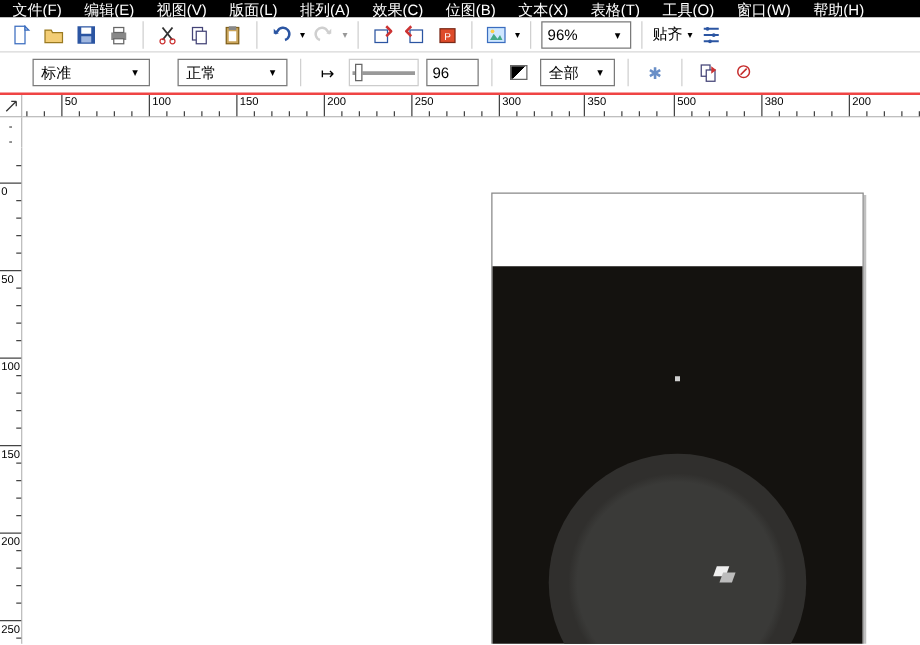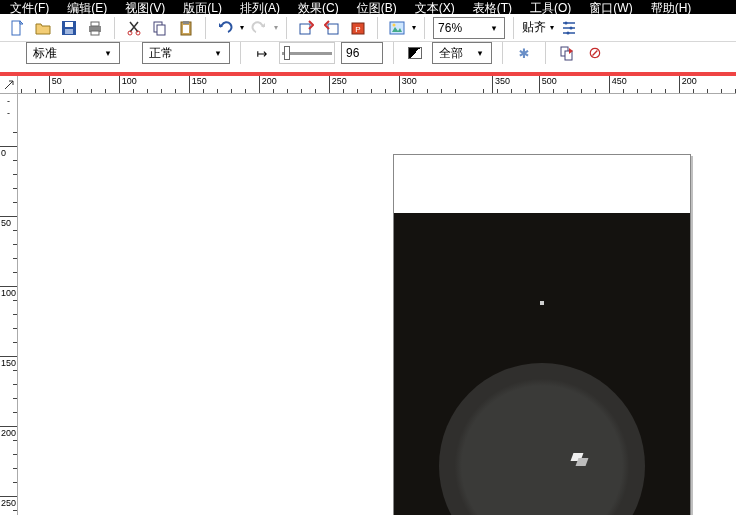--- a/index.html
+++ b/index.html
@@ -9,21 +9,21 @@
   .menubar { background: #000; color: #fff; height: 14px; display: flex; align-items: flex-start; overflow: hidden; padding-left: 10px; gap: 18px; font-size: 12px; }
   .menubar .item { position: relative; white-space: nowrap; }
   
   
   .toolbar { background: #fff; border-bottom: 1px solid #d7d7d7; display: flex; align-items: center; height: 28px; padding: 0 6px; gap: 4px; }
   .sep { width: 1px; height: 22px; background: #d0d0d0; margin: 0 4px; }
   .tbtn { width: 22px; height: 22px; display: flex; align-items: center; justify-content: center; border: 1px solid transparent; border-radius: 2px; cursor: pointer; }
   .icon { width: 16px; height: 16px; display: block; }
   
   
-  .toolbar2 { display: flex; height: 34px; padding: 0 6px; gap: 6px; border-bottom: 4px solid #ef4444; }
+  .toolbar2 { display: flex; align-items: center; height: 34px; padding: 0 6px; gap: 6px; border-bottom: 2px solid #ef4444; }
   .dropdown { height: 22px; border: 1px solid #7a7a7a; background: #fff; display: flex; align-items: center; padding: 0 4px 0 6px; font-size: 12px; gap: 4px; position: relative; min-width: 90px; }
   .dropdown .caret { margin-left: auto; width: 14px; text-align: center; font-size: 9px; }
   .inbox { height: 22px; width: 42px; border: 1px solid #7a7a7a; background: #fff; text-align: left; padding: 2px 4px; font-size: 12px; }
   .glyph { font-size: 13px; line-height: 1; }
   .glyph.red { color: #c62c2c; }
   .swatch { width: 14px; height: 12px; background: linear-gradient(135deg,#000 50%,#fff 50%); border: 1px solid #666; }
   .corner { width: 18px; height: 18px; border-right: 1px solid #aaa; border-bottom: 1px solid #aaa; background: #fff; display: flex; align-items: center; justify-content: center; font-size: 9px; }
   .ruler-h { height: 18px; background: #fff; border-bottom: 1px solid #aaa; position: relative; flex: 1; overflow: hidden; }
   .ruler-h .tick { position: absolute; top: 0; border-left: 1px solid #444; height: 18px; }
   .ruler-h .tick.minor { height: 5px; top: 13px; }
@@ -153,21 +153,21 @@
   <div class="tbtn">
       <svg class="icon" viewBox="0 0 16 16">
         <rect x="1" y="2" width="14" height="12" fill="#cfe7ff" stroke="#3b6dbf"></rect>
         <polygon points="3,12 6,7 9,11 11,8 13,12" fill="#4a8"></polygon>
         <circle cx="5" cy="5" r="1.5" fill="#ffcf4a"></circle>
       </svg>
     </div>
   <span class="glyph" style="font-size:8px;">▾</span>
   <div class="sep"></div>
   <div class="zoomfield">
-    <span>76%</span>
+    <span>96%</span>
     <span class="caret">▾</span>
   </div>
   <div class="sep"></div>
   <span style="font-size:12px;">贴齐</span>
   <span class="glyph" style="font-size:8px;">▾</span>
   <div class="tbtn">
       <svg class="icon" viewBox="0 0 16 16">
         <path d="M2 3h12M2 8h12M2 13h12" stroke="#2b55a2" stroke-width="1.5"></path>
         <circle cx="5" cy="3" r="1.5" fill="#2b55a2"></circle>
         <circle cx="10" cy="8" r="1.5" fill="#2b55a2"></circle>
@@ -265,36 +265,36 @@
       <div class="tick minor" style="left: 338.8px;"></div>
       <div class="tick minor" style="left: 352.8px;"></div>
       <div class="tick minor" style="left: 366.8px;"></div>
       <div class="tick " style="left: 380.8px;">
         <span class="lbl">300</span>
       </div>
       <div class="tick minor" style="left: 394.8px;"></div>
       <div class="tick minor" style="left: 408.8px;"></div>
       <div class="tick minor" style="left: 422.8px;"></div>
       <div class="tick minor" style="left: 436.8px;"></div>
-      <div class="tick " style="left: 474px;">
+      <div class="tick " style="left: 449px;">
         <span class="lbl">350</span>
       </div>
       <div class="tick minor" style="left: 464.8px;"></div>
       <div class="tick minor" style="left: 478.8px;"></div>
       <div class="tick minor" style="left: 492.8px;"></div>
       <div class="tick minor" style="left: 506.8px;"></div>
       <div class="tick " style="left: 520.8px;">
         <span class="lbl">500</span>
       </div>
       <div class="tick minor" style="left: 534.8px;"></div>
       <div class="tick minor" style="left: 548.8px;"></div>
       <div class="tick minor" style="left: 562.8px;"></div>
       <div class="tick minor" style="left: 576.8px;"></div>
       <div class="tick " style="left: 590.8px;">
-        <span class="lbl">450</span>
+        <span class="lbl">380</span>
       </div>
       <div class="tick minor" style="left: 604.8px;"></div>
       <div class="tick minor" style="left: 618.8px;"></div>
       <div class="tick minor" style="left: 632.8px;"></div>
       <div class="tick minor" style="left: 646.8px;"></div>
       <div class="tick " style="left: 660.8px;">
         <span class="lbl">200</span>
       </div>
       <div class="tick minor" style="left: 674.8px;"></div>
       <div class="tick minor" style="left: 688.8px;"></div>

